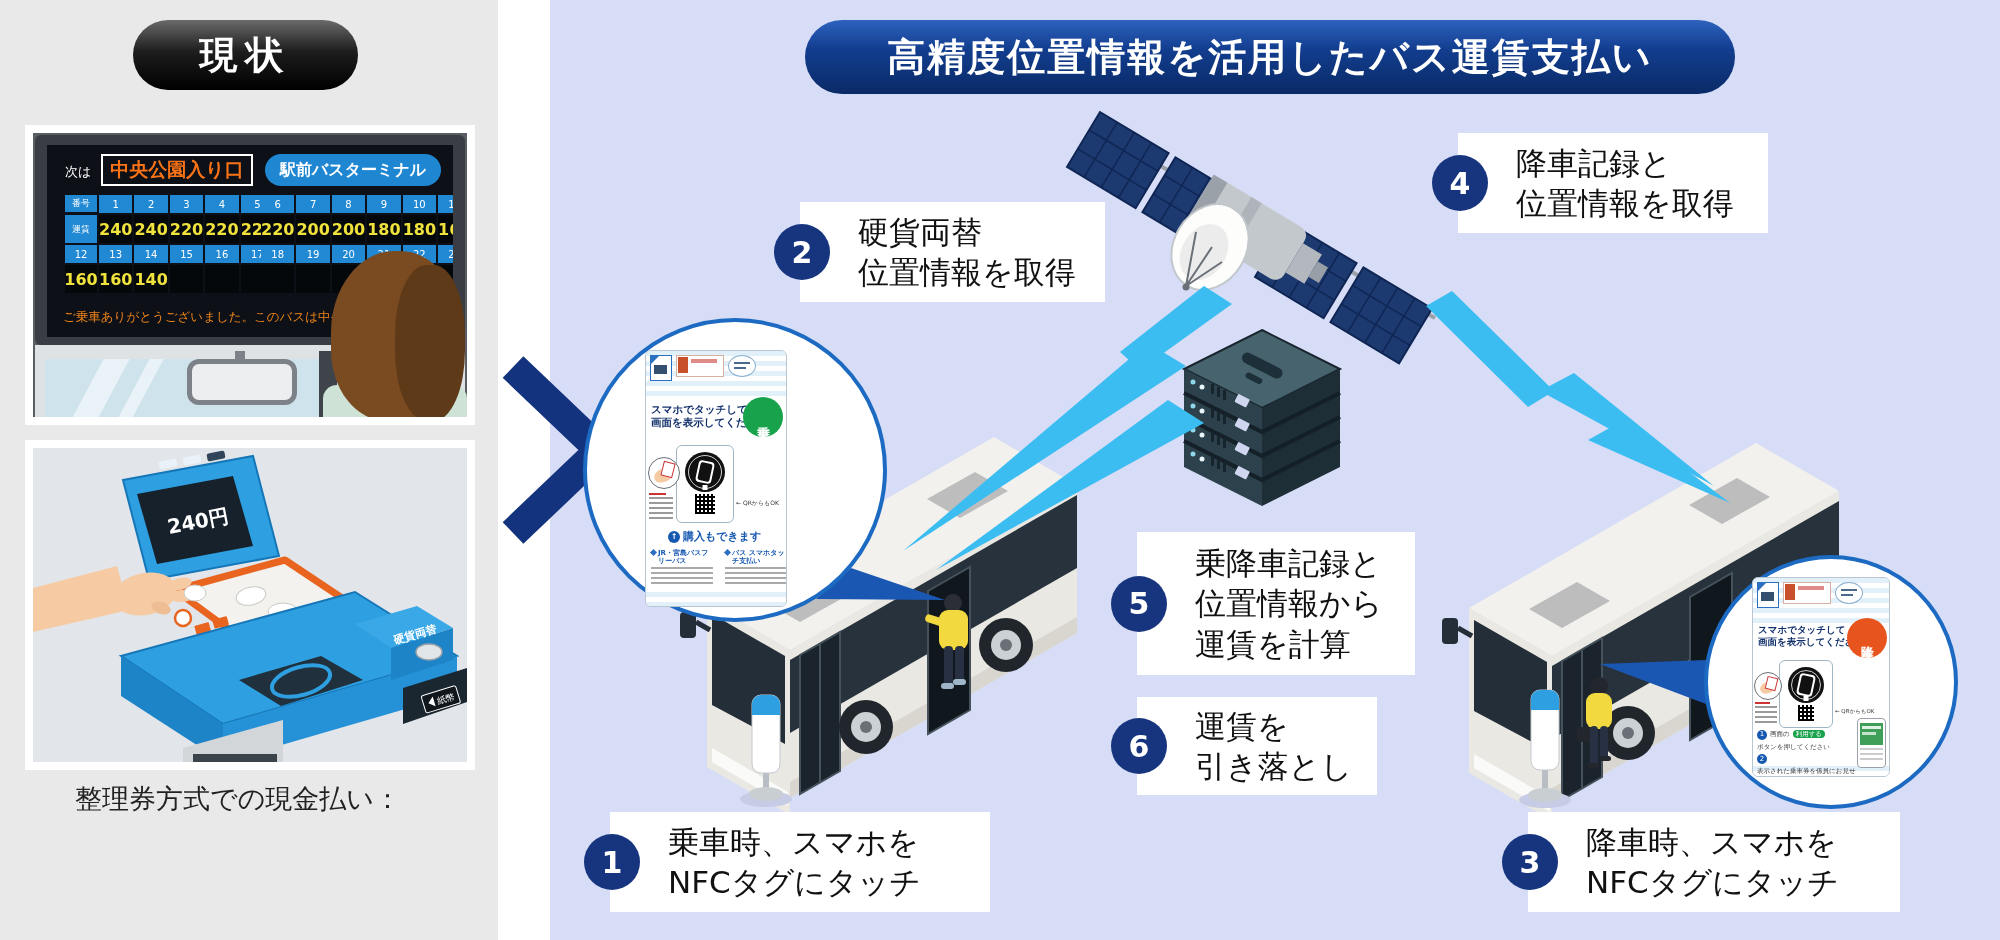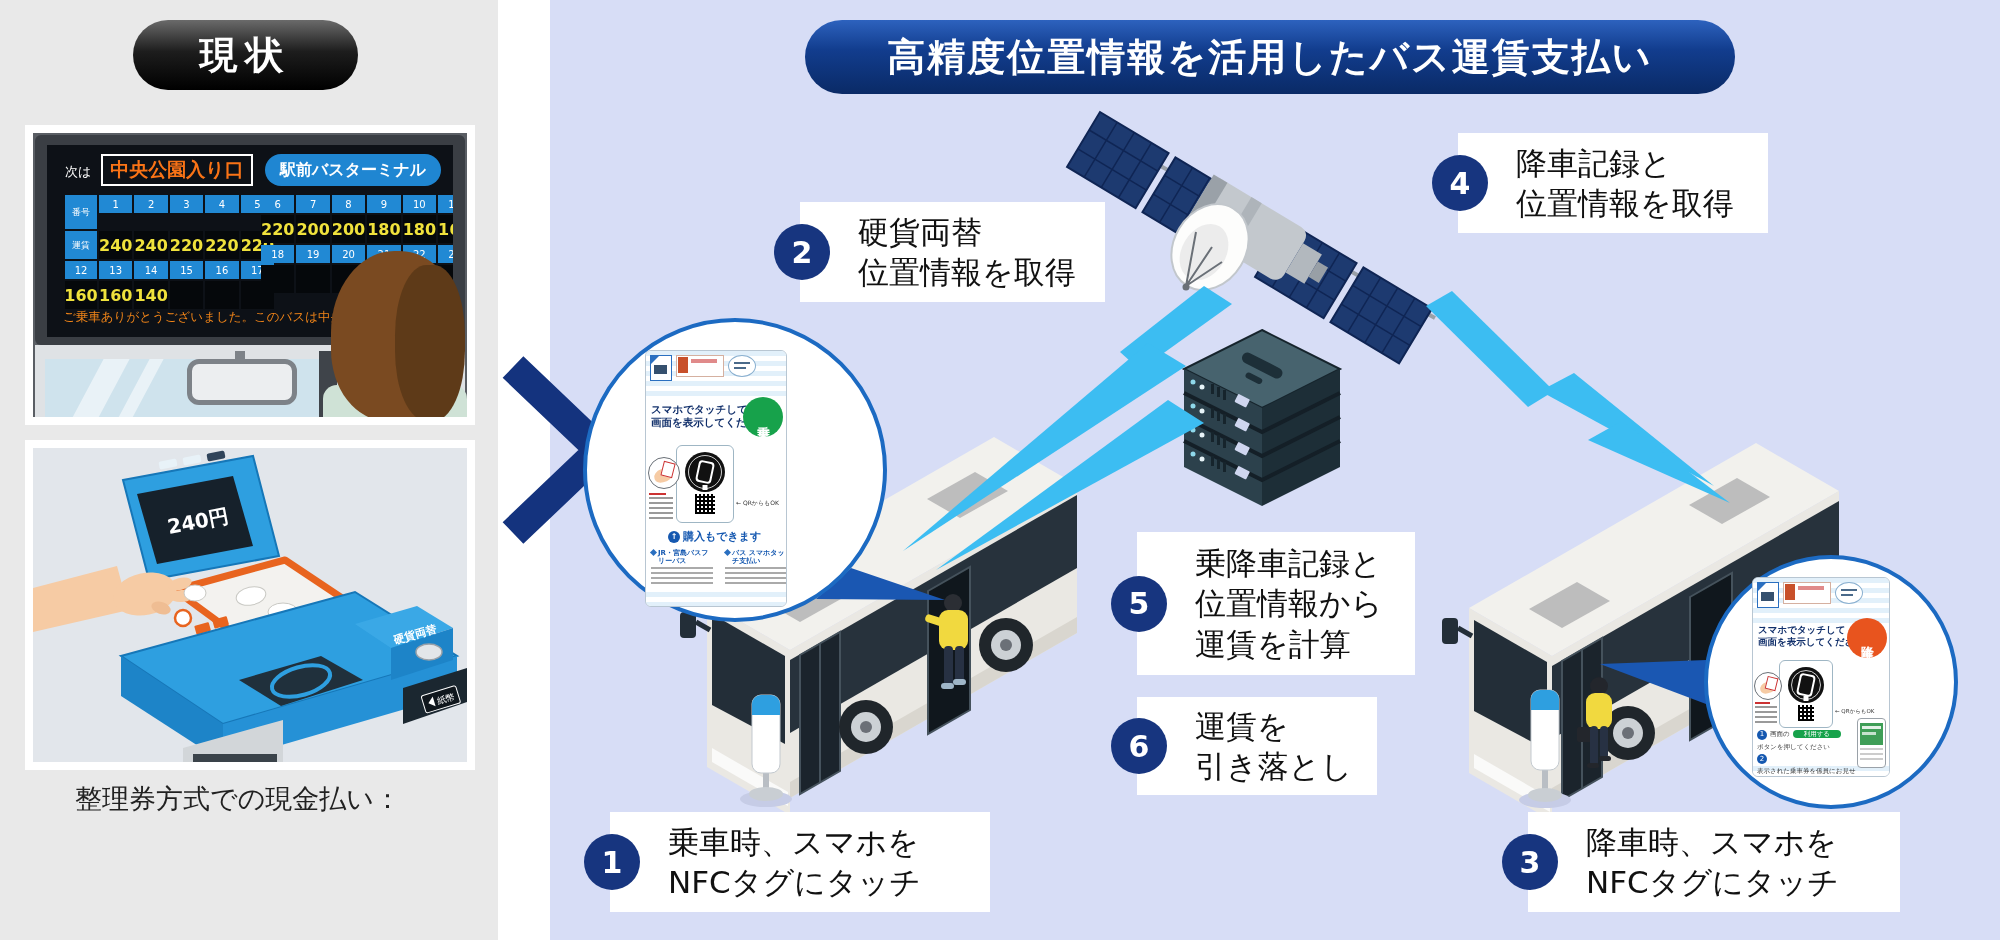--- a/index.html
+++ b/index.html
@@ -28,21 +28,21 @@
   .next-label{position:absolute;left:18px;top:18px;color:#fff;font-size:13px;}
   .next-stop-box{position:absolute;left:54px;top:9px;width:152px;height:32px;border:2px solid #fff;
     color:#f97316;font-size:19px;font-weight:bold;display:flex;align-items:center;justify-content:center;box-sizing:border-box;}
   .terminal-pill{position:absolute;left:218px;top:9px;width:176px;height:32px;border-radius:16px;background:#1f86d2;
     color:#fff;font-size:16px;font-weight:bold;display:flex;align-items:center;justify-content:center;}
   .fare-block{position:absolute;top:50px;display:grid;grid-auto-rows:auto;gap:2px;}
   .fb-left{left:18px;width:186px;grid-template-columns:32px repeat(5,1fr);}
   .fb-right{left:214px;width:184px;grid-template-columns:repeat(6,1fr);}
   .cell{display:flex;align-items:center;justify-content:center;}
   .hc{background:#2189d4;color:#fff;font-size:10px;height:18px;}
-  .lb{background:#2189d4;color:#fff;font-size:9px;height:34px;}
+  .lb{background:#2189d4;color:#fff;font-size:9px;height:17px;}
   .fc{background:#05080b;color:#f0e23c;font-size:16px;font-weight:bold;height:28px;}
   .fl{background:#2189d4;color:#fff;font-size:9px;height:28px;}
   .ticker{position:absolute;left:16px;top:164px;width:400px;color:#f08418;font-size:12.5px;white-space:nowrap;overflow:hidden;}
   .windshield{position:absolute;left:2px;top:212px;width:430px;height:72px;background:#dfe2e5;}
   .glass{position:absolute;left:10px;top:14px;width:410px;height:58px;background:#cfe3ed;overflow:hidden;}
   .streak{position:absolute;top:-10px;width:26px;height:90px;background:rgba(255,255,255,.55);transform:skewX(-28deg);}
   .pillar{position:absolute;left:284px;top:6px;width:18px;height:66px;background:#3f444a;}
   .mirror{position:absolute;left:152px;top:14px;width:110px;height:46px;background:#eceef0;border:5px solid #7d8288;border-radius:12px;box-sizing:border-box;}
   .mirror-arm{position:absolute;left:200px;top:6px;width:10px;height:10px;background:#7d8288;}
   .hair{position:absolute;left:298px;top:118px;width:132px;height:170px;background:#7a4a21;border-radius:48% 48% 42% 42%;z-index:4;}
@@ -93,21 +93,21 @@
   .purchase-row{position:absolute;display:flex;align-items:center;gap:3px;color:#1558b0;font-weight:bold;}
   .up-circ{width:12px;height:12px;border-radius:50%;background:#1558b0;color:#fff;font-size:8px;display:flex;align-items:center;justify-content:center;}
   .pcols{position:absolute;display:flex;gap:12px;}
   .pcol{width:62px;}
   .pcol-h{display:flex;gap:2px;color:#1558b0;font-weight:bold;font-size:7px;line-height:1.15;}
   .dmd{flex:none;width:5px;height:5px;background:#2a6fc0;transform:rotate(45deg);margin-top:1px;}
   .pcol-bars{margin-top:2px;height:18px;background:repeating-linear-gradient(180deg,#aaa 0 2px,transparent 2px 5px);}
   .instr{position:absolute;display:flex;flex-direction:column;gap:3px;}
   .instr-row{display:flex;gap:3px;align-items:flex-start;width:100px;flex-wrap:wrap;font-size:6.5px;color:#333;line-height:1.3;}
   .instr-dot{flex:none;width:10px;height:10px;border-radius:50%;background:#1558b0;color:#fff;font-size:7px;display:flex;align-items:center;justify-content:center;}
-  .btn-pill{background:#17a24b;color:#fff;border-radius:5px;padding:0 11px;}
+  .btn-pill{background:#17a24b;color:#fff;border-radius:5px;padding:0 3px;}
   .phone-mock{position:absolute;width:27px;height:48px;background:#fff;border:1px solid #9aa1a8;border-radius:4px;}
   .phone-scr{position:absolute;left:2px;top:4px;right:2px;height:22px;background:#3f9e57;}
   .phone-scr:before{content:"";position:absolute;left:2px;top:3px;right:2px;height:3px;background:#fff;opacity:.85;}
   .phone-scr:after{content:"";position:absolute;left:2px;top:9px;width:60%;height:3px;background:#fff;opacity:.7;}
   .phone-rows{position:absolute;left:2px;top:29px;right:2px;height:14px;background:repeating-linear-gradient(180deg,#ccc 0 2px,transparent 2px 5px);}
 </style>
 </head>
 <body>
 
 <div class="stage">

